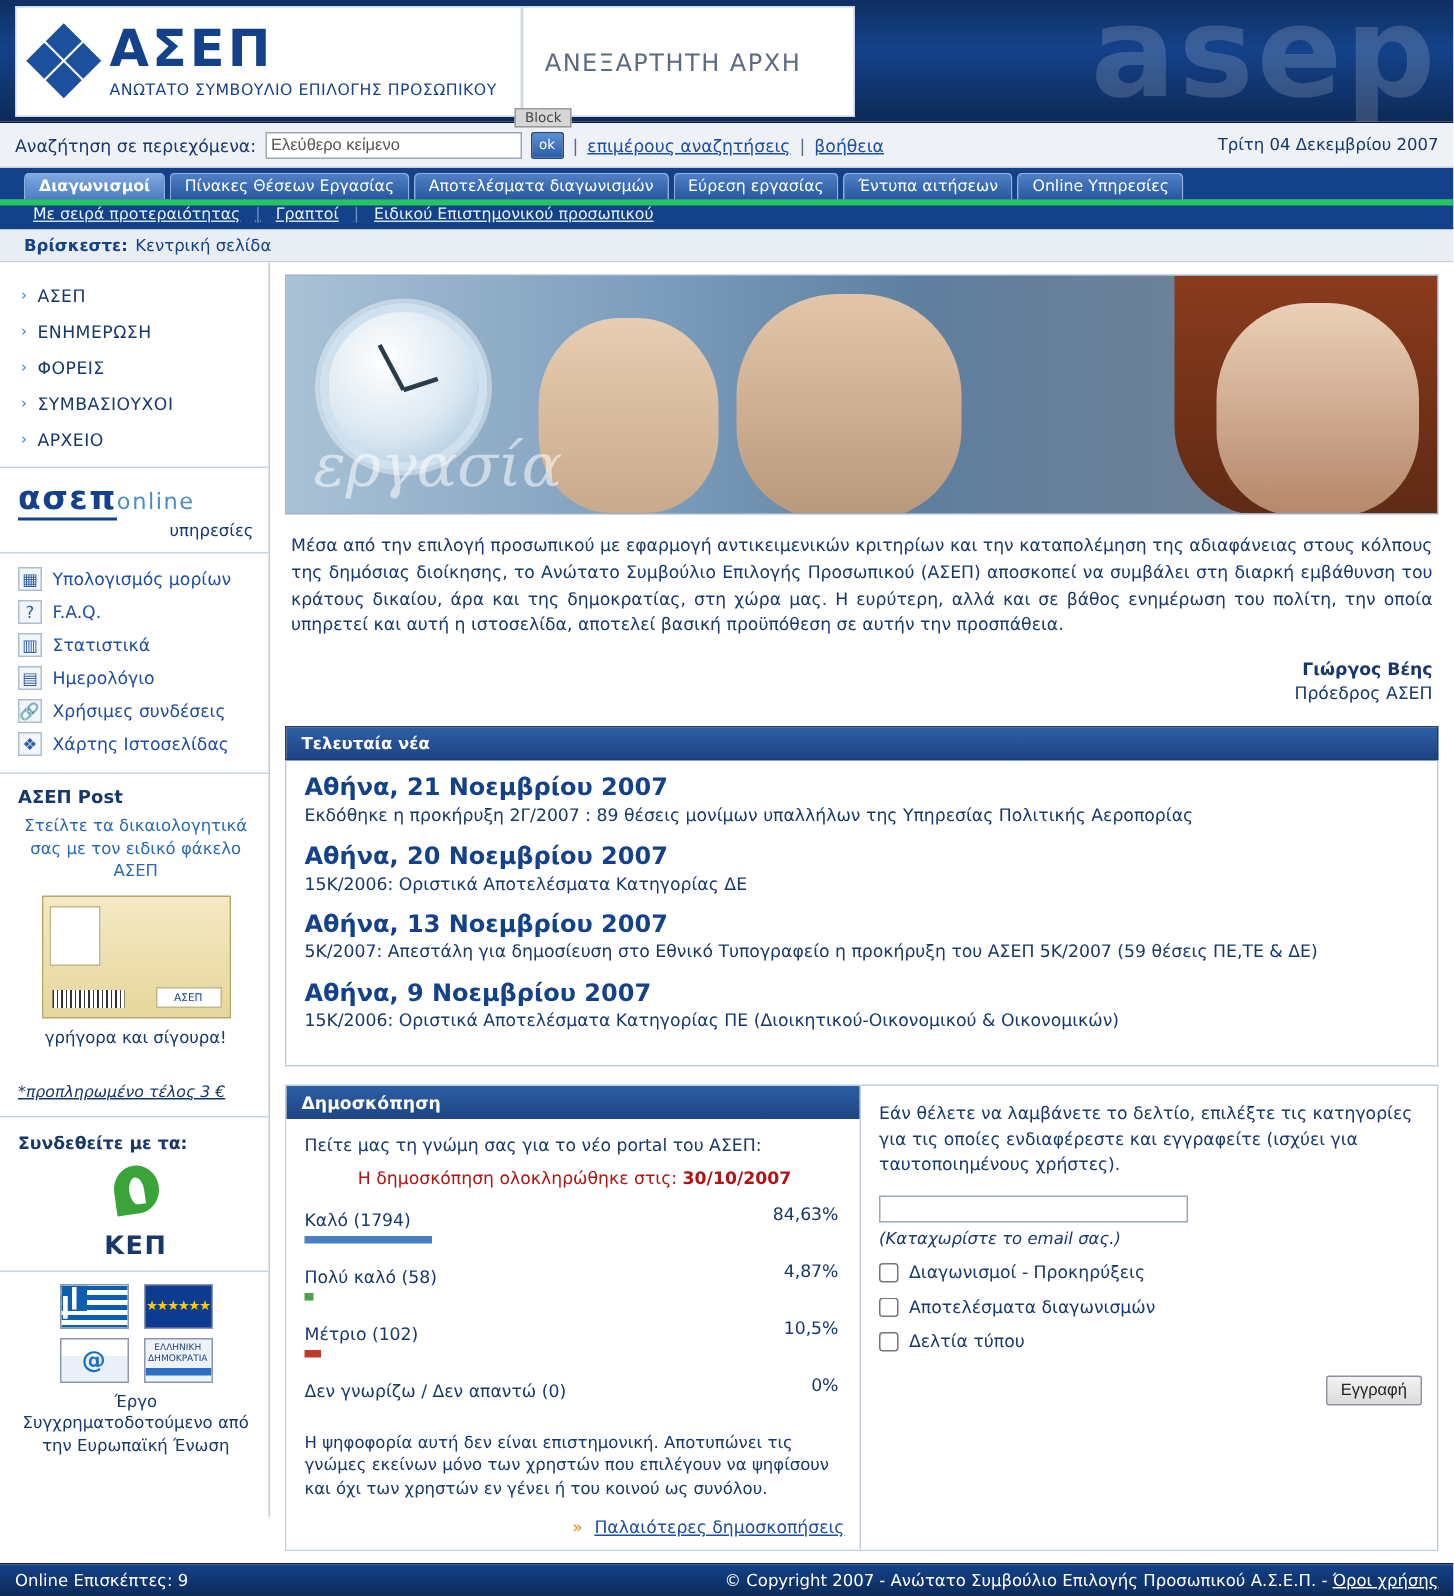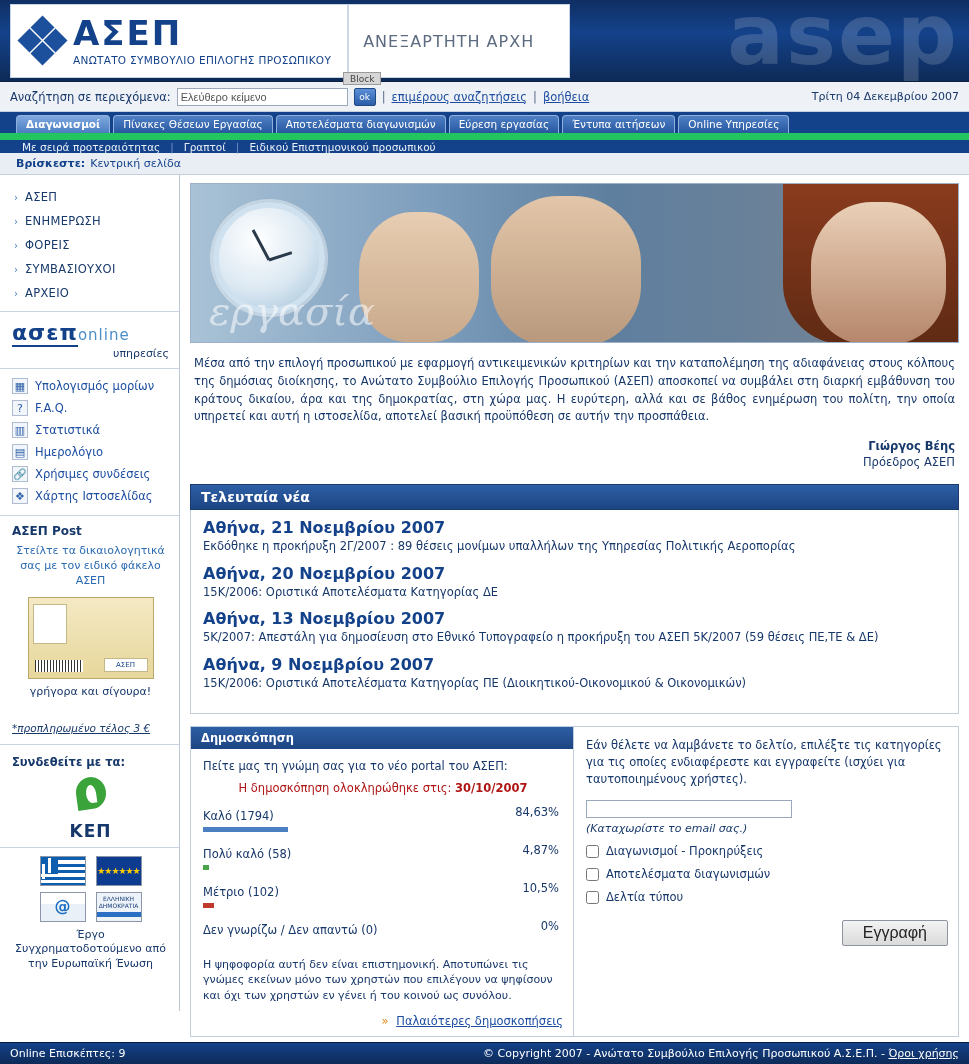--- a/index.html
+++ b/index.html
@@ -145,25 +145,26 @@
     white-space: nowrap;
   }
   .navtab.active {
     background: linear-gradient(180deg,#7fa9e0,#4b7dc0);
     color: #ffffff;
     font-weight: bold;
   }
   .subnav {
     height: 20px;
     background: #14428a;
-    border-top: 7px solid #22c55e;
-    display: flex; align-items: center;
+    border-top: 4px solid #22c55e;
+    display: flex; align-items: flex-start;
     padding-left: 22px;
     color: #cddcf0;
     font-size: 10.5px;
+    text-decoration: underline;
   }
   .subnav a { color: #eaf1fb; text-decoration: none; cursor: pointer; }
   .subnav .divider { color: #6e92c7; margin: 0 10px; }
 
   
   .breadcrumb {
     height: 22px;
     background: #e9eef5;
     border-bottom: 1px solid #c6cfdc;
     display: flex; align-items: center;
@@ -392,21 +393,21 @@
     font-weight: bold;
     padding: 12px 4px 0 0;
     line-height: 1.4;
   }
   .signature .role { font-weight: normal; }
 
   .section-head {
     margin-top: 14px;
     background: linear-gradient(180deg,#2d5fa5,#1d4483);
     color: #ffffff;
-    font-size: 14px;
+    font-size: 11px;
     font-weight: bold;
     padding: 4px 10px;
     border: 1px solid #1b3c71;
   }
   .news {
     border: 1px solid #c3cedd;
     border-top: none;
     padding: 8px 10px 12px 12px;
   }
   .news-item { margin-bottom: 9px; }
@@ -472,23 +473,23 @@
     display: flex; align-items: center;
     margin-top: 9px;
     font-size: 11.5px; color: #17386a;
   }
   .chk-row input { margin: 0 7px 0 0; }
   .nl-submit {
     margin-top: 16px;
     float: right;
     background: linear-gradient(180deg,#f3f3f3,#dadada);
     border: 1px solid #8d93a0;
-    font-size: 16px;
+    font-size: 11px;
     color: #222;
-    padding: 3px 20px;
+    padding: 3px 9px;
     cursor: pointer;
     border-radius: 2px;
   }
 
   
   .footer {
     position: absolute;
     left: 0; bottom: 0;
     width: 969px; height: 22px;
     background: linear-gradient(180deg,#14428a,#0d2a58);

